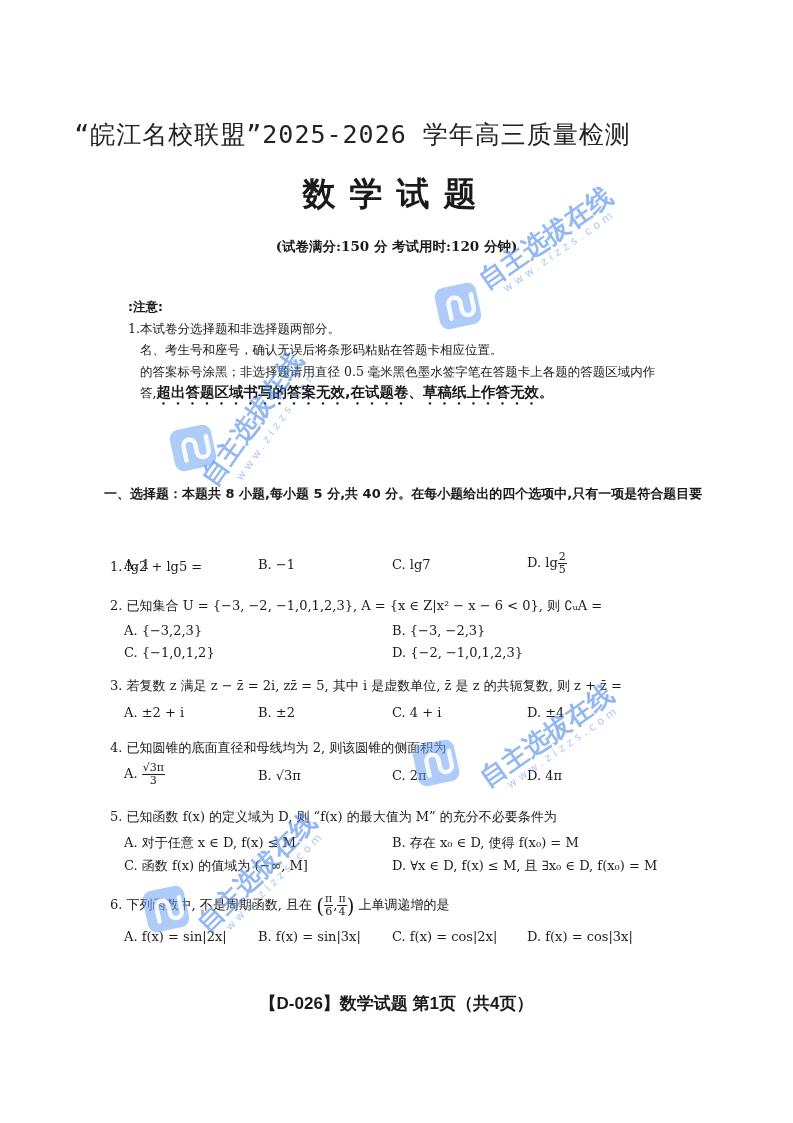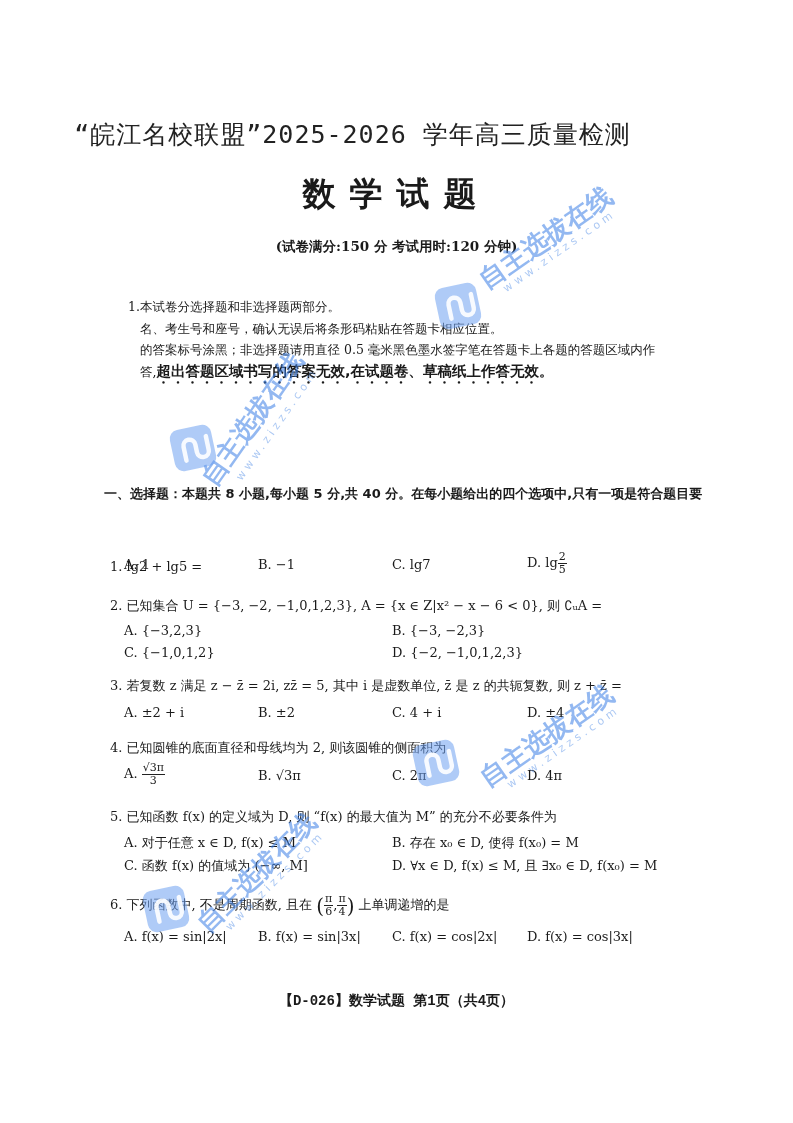--- a/index.html
+++ b/index.html
@@ -21,38 +21,39 @@
   .section { left: 104px; top: 484px; width: 600px; font-size: 13px; line-height: 20px;
              font-family: "DejaVu Sans", sans-serif; font-weight: bold; }
   .section .cont { padding-left: 28px; }
   .q { position: absolute; left: 110px; font-size: 13px; }
   .q .stem { font-family: "DejaVu Serif", "Liberation Serif", serif; }
   .opts { position: absolute; left: 124px; font-size: 13px; width: 560px; }
   .opt { position: absolute; white-space: nowrap; }
   .frac { display: inline-block; vertical-align: middle; text-align: center; font-size: 11px; line-height: 12px; }
   .frac .num { display: block; border-bottom: 1px solid #222; padding: 0 1px; }
   .frac .den { display: block; }
-  .footer { left: 0; width: 793px; top: 992px; text-align: center; font-size: 14px; font-weight: bold;
-            font-family: Liberation Mono, monospace; }
+  .footer { left: 0; width: 793px; top: 992px; text-align: center; font-size: 17px; font-weight: bold;
+            font-family: Liberation Sans, sans-serif; }
   .wm-text { color: #3b7fe6; opacity: 0.55; font-family: "DejaVu Sans", sans-serif; font-weight: bold;
              transform-origin: left bottom; white-space: nowrap; }
   .wm-url { color: #5a93e8; opacity: 0.5; font-family: "DejaVu Sans", sans-serif; font-size: 11px;
             letter-spacing: 4px; transform-origin: left bottom; white-space: nowrap; }
   .logo { width: 42px; height: 42px; border-radius: 9px; background: rgba(110,160,240,0.55);
           transform: rotate(-12deg); }
   .logo svg { width: 42px; height: 42px; }
 </style>
 </head>
 <body>
 
 <div class="abs header-title">“皖江名校联盟”2025-2026 学年高三质量检测</div>
 <div class="abs main-title">数学试题</div>
 <div class="abs exam-info">(试卷满分:150 分   考试用时:120 分钟)</div>
 
 <div class="abs notice">
+  <div class="title">:注意:</div>
   <div class="item">1.本试卷分选择题和非选择题两部分。</div>
   <div class="item indent">名、考生号和座号，确认无误后将条形码粘贴在答题卡相应位置。</div>
   <div class="item indent">的答案标号涂黑；非选择题请用直径 0.5 毫米黑色墨水签字笔在答题卡上各题的答题区域内作</div>
   <div class="item indent"><span>答,</span><span class="emph">超出答题区域书写的答案无效,在试题卷、草稿纸上作答无效。</span></div>
 </div>
 
 <div class="abs section">
   <div>一、选择题：本题共 8 小题,每小题 5 分,共 40 分。在每小题给出的四个选项中,只有一项是符合题目要</div>
 </div>
 

